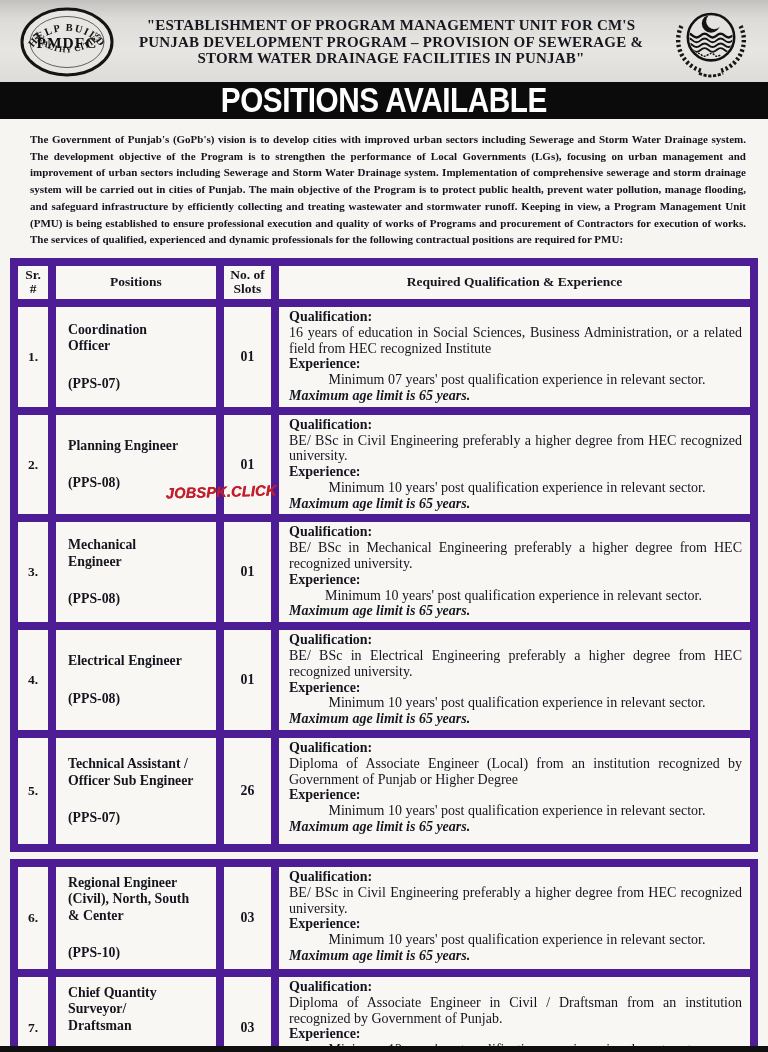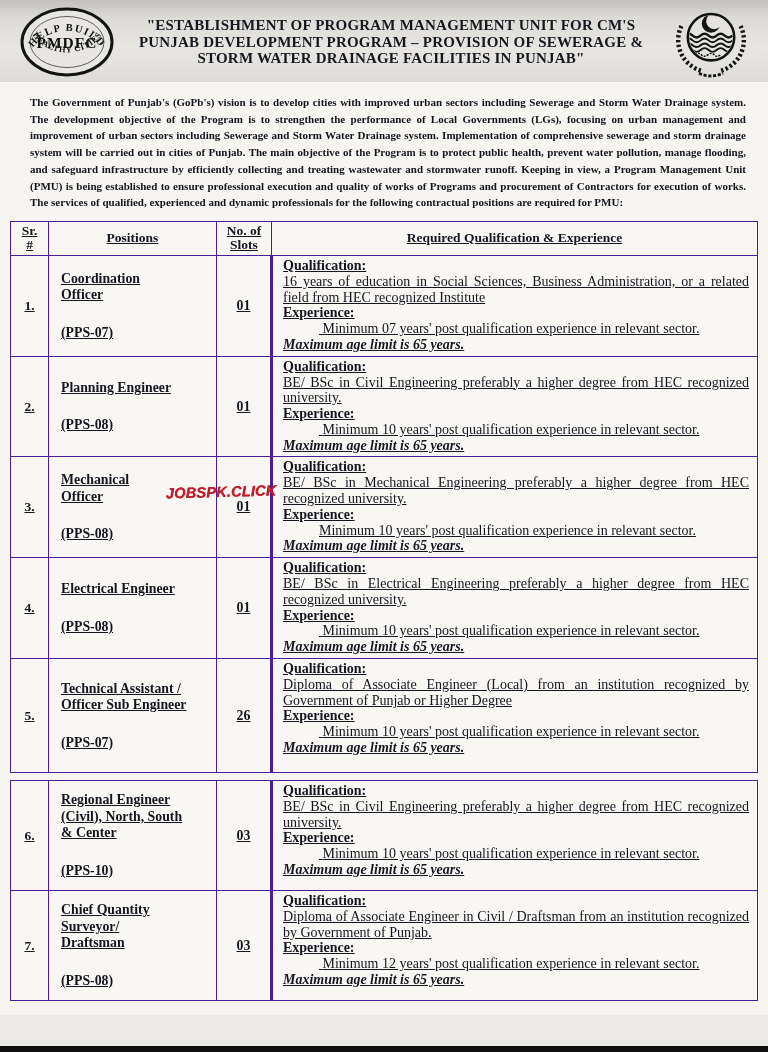--- a/index.html
+++ b/index.html
@@ -57,21 +57,21 @@
     line-height:16.7px;
     text-align:justify;
     color:#14141e;
   }
 
   
   table { border-collapse:collapse; width:748px; table-layout:fixed; background:#f8f7f3; }
   col.c-sr   { width:38px; }
   col.c-pos  { width:168px; }
   col.c-slot { width:55px; }
-  th, td { border:1px solid #4c1d95; vertical-align:middle;text-decoration:underline; }
+  th, td { border:8px solid #4c1d95; vertical-align:middle; }
   th {
     font-size:13.5px; font-weight:bold; text-align:center;
     line-height:14.5px; padding:2px 1px; white-space:pre-line;
   }
   tr.hdr { height:33px; }
   td.sr-cell   { text-align:center; font-weight:bold; font-size:13.5px; }
   td.slot-cell { text-align:center; font-weight:bold; font-size:13.8px; }
   td.pos-cell  { padding:6px 4px 6px 12px; font-weight:bold; font-size:13.8px; }
   .pos-title { white-space:pre-line; line-height:16.5px; }
   .pos-grade { margin-top:21px; }
@@ -153,20 +153,23 @@
 
         <path d="M17,42 q5,-4.5 10,0 t10,0 t10,0 t10,0 t10,0 t10,0" fill="none" stroke="#131313" stroke-width="3"></path>
         <path d="M17,48 q5,-4.5 10,0 t10,0 t10,0 t10,0 t10,0 t10,0" fill="none" stroke="#131313" stroke-width="2.4"></path>
         <path d="M17,54 q5,-4.5 10,0 t10,0 t10,0 t10,0 t10,0 t10,0" fill="none" stroke="#131313" stroke-width="2.4"></path>
         <path d="M17,60 q5,-4.5 10,0 t10,0 t10,0 t10,0 t10,0 t10,0" fill="none" stroke="#131313" stroke-width="2.2"></path>
         <path d="M30,66 q5,-3.5 8,0 t8,0 t8,0 t8,0" fill="none" stroke="#131313" stroke-width="1.8" stroke-dasharray="2.5,1.5"></path>
       </g>
     </svg>
   </div>
 
+  <div class="banner" style="background: rgb(11, 11, 11);">
+    <span style="color: rgb(255, 255, 255);">POSITIONS AVAILABLE</span>
+  </div>
 
   <div class="content">
 
     <p class="intro">The Government of Punjab's (GoPb's) vision is to develop cities with improved urban sectors including Sewerage and Storm Water Drainage system. The development objective of the Program is to strengthen the performance of Local Governments (LGs), focusing on urban management and improvement of urban sectors including Sewerage and Storm Water Drainage system. Implementation of comprehensive sewerage and storm drainage system will be carried out in cities of Punjab. The main objective of the Program is to protect public health, prevent water pollution, manage flooding, and safeguard infrastructure by efficiently collecting and treating wastewater and stormwater runoff. Keeping in view, a Program Management Unit (PMU) is being established to ensure professional execution and quality of works of Programs and procurement of Contractors for execution of works. The services of qualified, experienced and dynamic professionals for the following contractual positions are required for PMU:</p>
 
     <table id="tbl-a">
       <colgroup>
           <col class="c-sr">
           <col class="c-pos">
           <col class="c-slot">
@@ -213,21 +216,21 @@
       <div class="q-label">Experience:</div>
       <div class="q-text q-exp"> Minimum 10 years' post qualification experience in relevant sector.</div>
       <div class="q-age">Maximum age limit is 65 years.</div>
     </td>
   </tr>
 
   <tr>
     <td class="sr-cell">3.</td>
     <td class="pos-cell">
       <div class="pos-title">Mechanical
-Officer</div>
+Engineer</div>
       <div class="pos-grade">(PPS-08)</div>
     </td>
     <td class="slot-cell">01</td>
     <td class="qual-cell">
       <div class="q-label">Qualification:</div>
       <div class="q-text">BE/ BSc in Mechanical Engineering preferably a higher degree from HEC recognized university.</div>
       <div class="q-label">Experience:</div>
       <div class="q-text q-exp">Minimum 10 years' post qualification experience in relevant sector.</div>
       <div class="q-age">Maximum age limit is 65 years.</div>
     </td>

